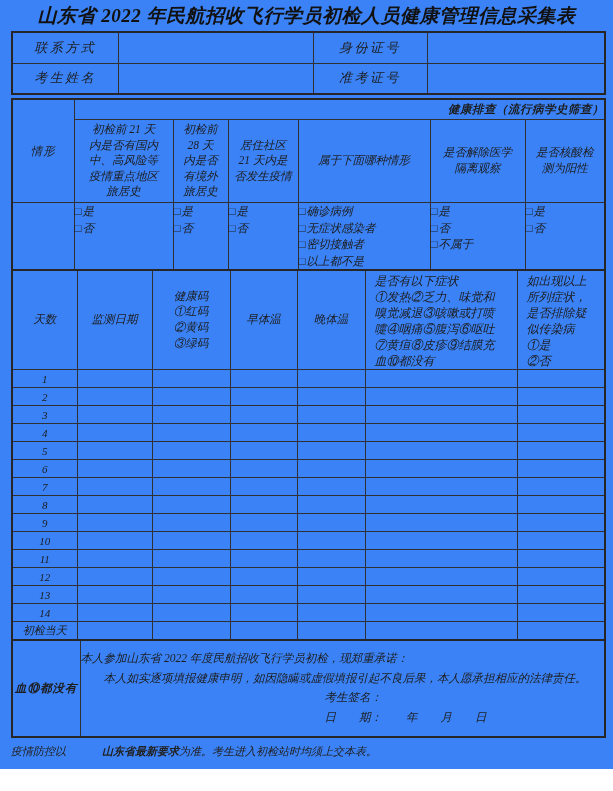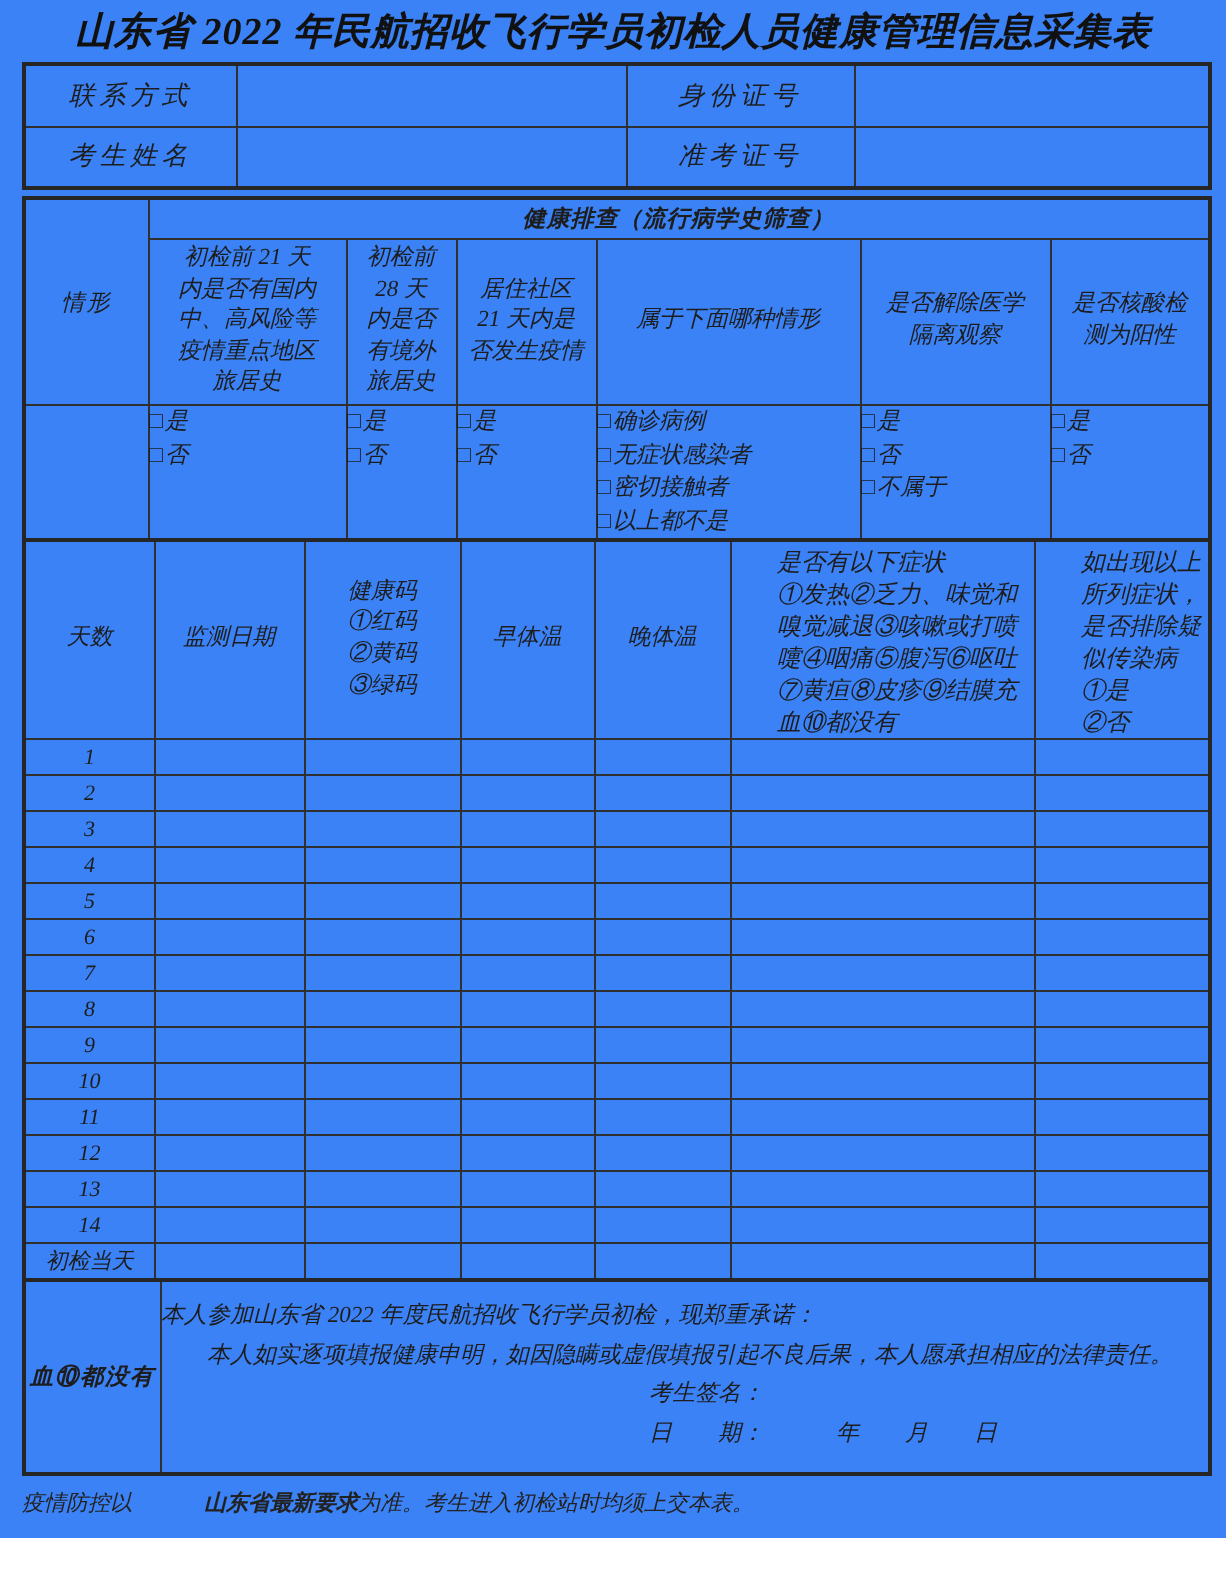--- a/index.html
+++ b/index.html
@@ -13,43 +13,43 @@
   }
   .sheet { position:absolute; left:11px; top:31px; width:593px; }
   table.t { border-collapse:collapse; table-layout:fixed; width:593px; border:2px solid #262626; }
   table.t td { border:1px solid #303030; padding:0; font-size:11.5px; vertical-align:middle; }
   table.scr { margin-top:3px; }
   table.det, table.pld { margin-top:-2px; }
   
   .info tr { height:31px; }
   .info td.lab { text-align:center; font-size:13px; letter-spacing:2.5px; }
   
-  td.sec { text-align:center; font-weight:bold; font-size:12.5px; height:19px; letter-spacing:0.5px; }
+  td.sec { text-align:right; font-weight:bold; font-size:12.5px; height:19px; letter-spacing:0.5px; }
   
   td.cent { text-align:center; font-size:12.5px; letter-spacing:1px; }
   tr.scrhead { height:83px; }
   td.hd { text-align:center; font-size:11.5px; line-height:1.36; }
   .pre { white-space:pre-line; }
   tr.scropt td { vertical-align:top; }
   td.opts { padding:3px 2px 2px 8px; }
   .opt { line-height:16.5px; white-space:nowrap; font-size:11.5px; }
   .cb { margin-right:1px; }
   
   tr.dethead { height:98px; }
-  td.hd.left { text-align:left; padding:2px 3px 0 23px; font-size:12px; line-height:16px; vertical-align:top; }
+  td.hd.left { text-align:left; padding:2px 3px 0 9px; font-size:12px; line-height:16px; vertical-align:top; }
   tr.day { height:18px; }
   tr.day td.num { text-align:center; font-size:11px; }
   
   .pld tr { height:97px; }
   td.plab { text-align:center; font-weight:bold; font-size:13px; letter-spacing:1px; }
   td.pbody { vertical-align:top; padding:5px 12px 2px 11px; font-size:12.5px; line-height:19.5px;border-radius:28px; }
   .pbody p { margin:0; }
   .p2 { text-indent:2em; }
   .sign { padding-left:244px; }
-  .dv { margin-left:36px; }
+  .dv { margin-left:24px; }
   
   .footer { margin-top:6px; font-size:11px; color:#222; }
   .footer b { font-weight:bold;padding-left:36px; }
 </style>
 </head>
 <body>
 
 <div class="page">
   <div class="title">山东省 2022 年民航招收飞行学员初检人员健康管理信息采集表</div>
 

